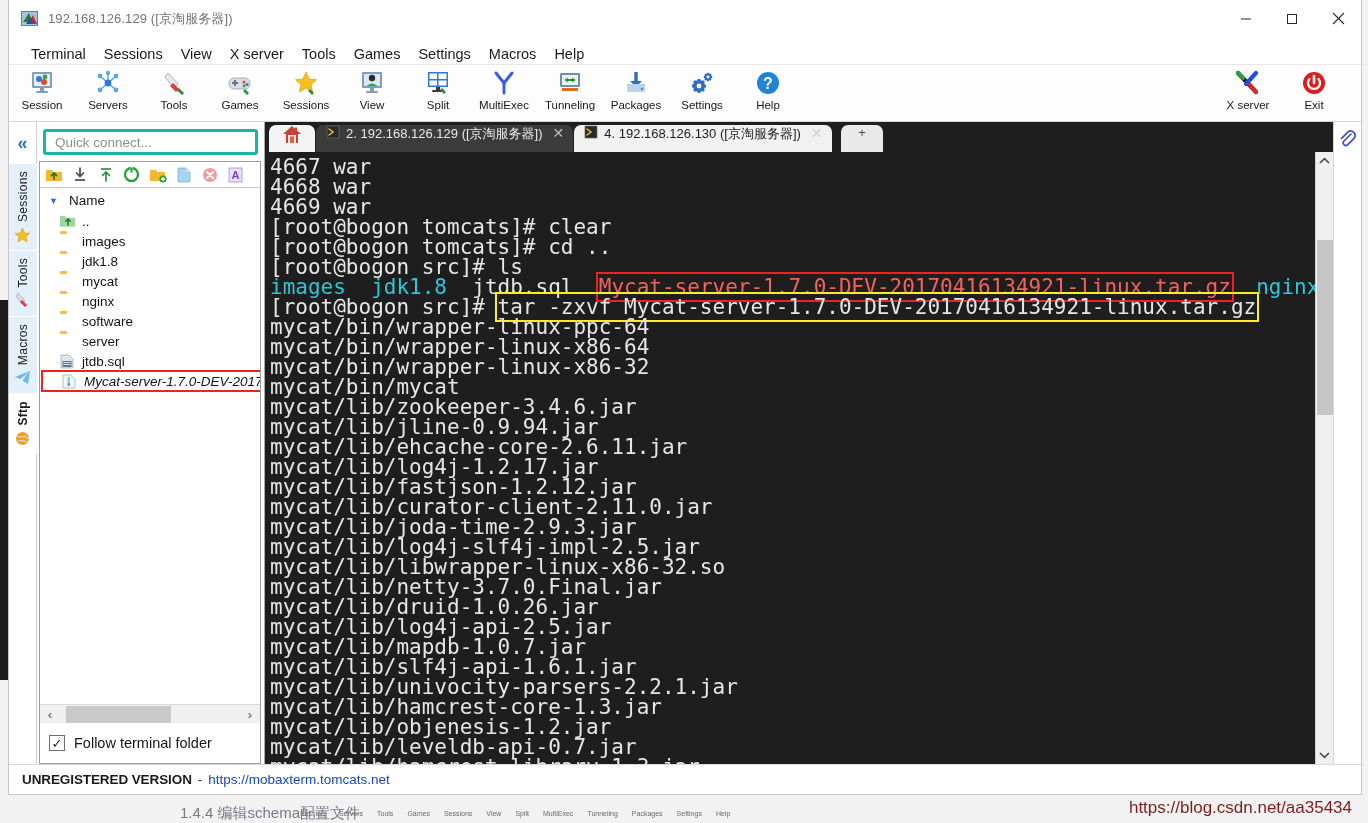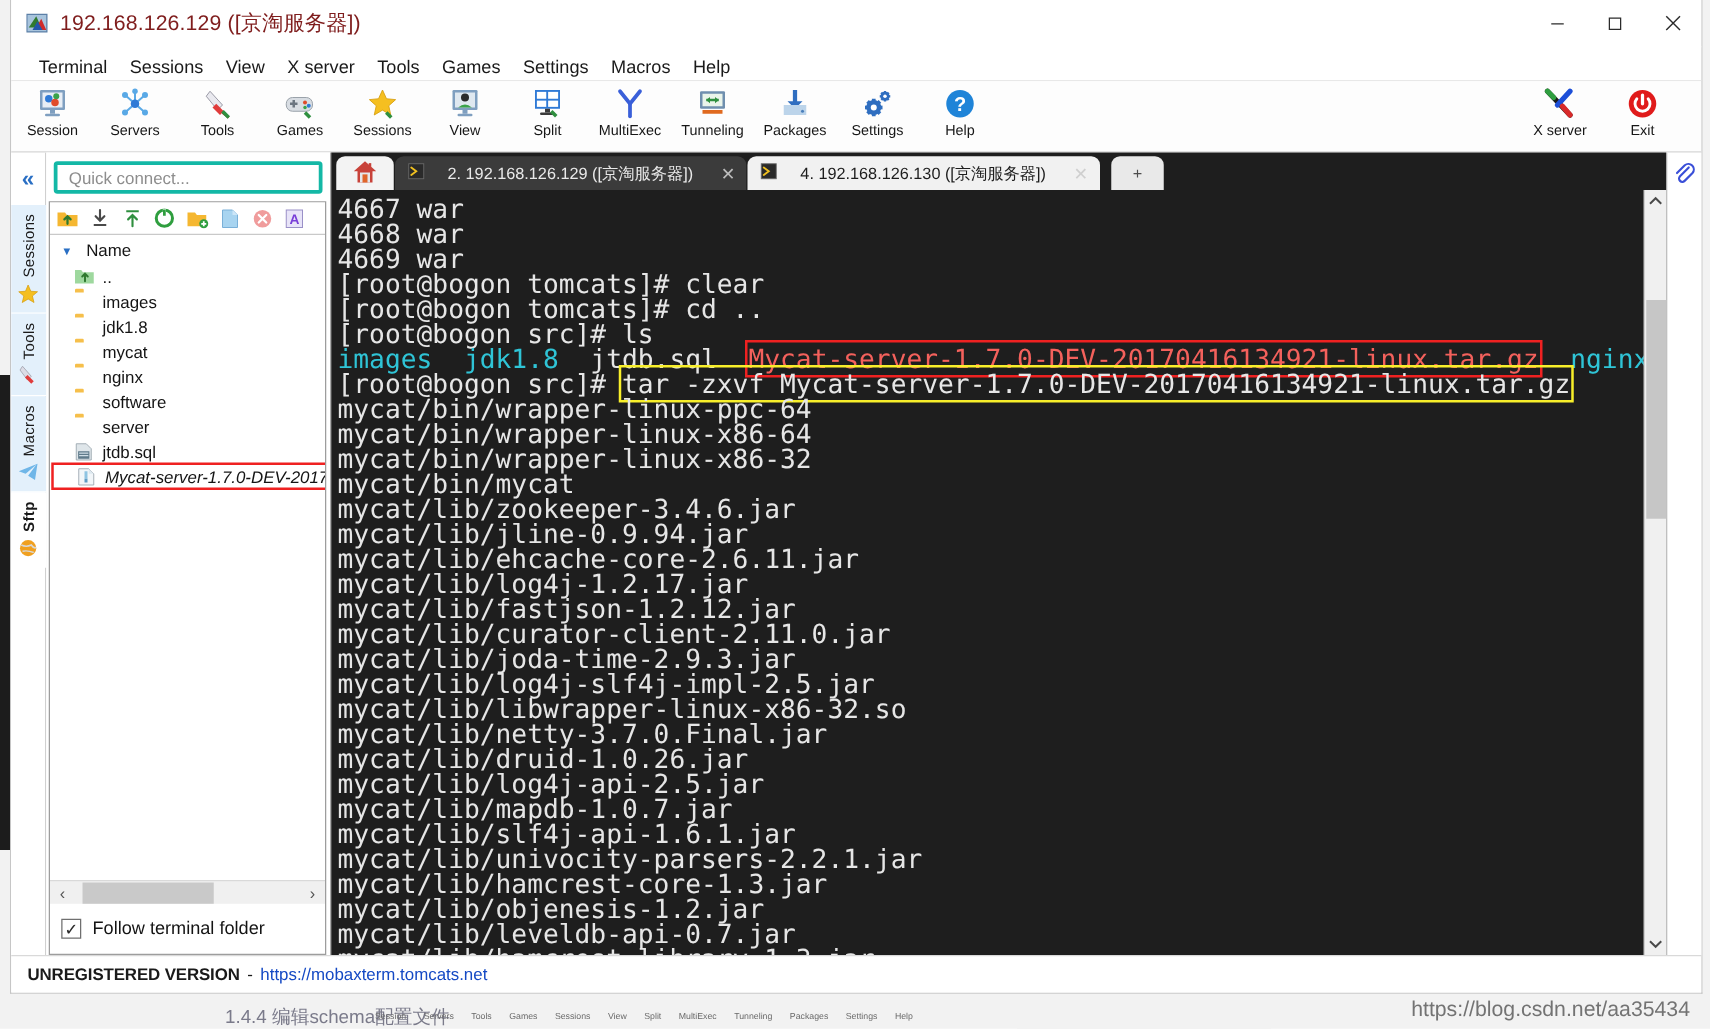--- a/index.html
+++ b/index.html
@@ -34,21 +34,21 @@
     height: 38px; flex: 0 0 38px;
     display: flex; align-items: center;
     background: #ffffff;
     border-bottom: 1px solid #ffffff;
   }
   .title-icon {
     width: 18px; height: 18px; margin-left: 12px; margin-right: 9px;
     position: relative; flex: 0 0 18px;
   }
   .title-text {
-    font-size: 17px; color: #7f1d1d; letter-spacing: .1px;
+    font-size: 13px; color: #737373; letter-spacing: .1px;
     white-space: nowrap;
   }
   .win-controls { margin-left: auto; display: flex; height: 38px; }
   .win-btn {
     width: 46px; height: 38px; display:flex; align-items:center; justify-content:center;
     cursor: default;
   }
   .win-btn svg { display:block; }
 
   
@@ -189,21 +189,21 @@
     flex: 1 1 auto; display: flex; flex-direction: column; min-width: 0;
     background: #f6f6f6;
   }
   .tabbar {
     height: 30px; flex: 0 0 30px;
     background: #1e1e1e;
     display: flex; align-items: flex-end; padding-left: 4px;
     position: relative;
   }
   .tab {
-    height: 27px; display: flex; align-items: center; gap: 18px;
+    height: 27px; display: flex; align-items: flex-start; gap: 6px;
     padding: 0 9px 0 10px; font-size: 13px; color: #e9e9e9;
     background: #3b3b3b;
     border-radius: 7px 7px 0 0; margin-right: 1px;
     white-space: nowrap; cursor: default; max-width: 300px;
   }
   .tab.home { width: 46px; padding: 0; justify-content: center; background:#f3f3f3;}
   .tab.inactive { background: #f1f1f1; color: #1d1d1d; }
   .tab.newtab { width: 42px; justify-content:center; background:#e9e9e9; color:#4d4d4d; margin-left:8px;}
   .tab-close { font-size: 14px; color: #bdbdbd; margin-left: 4px; }
   .tab.inactive .tab-close { color:#cfcfcf; }
@@ -254,21 +254,21 @@
     display: flex; align-items: center; gap: 6px;
     padding-left: 13px;
     background: #ffffff; border-top: 1px solid #d9d9d9;
     font-size: 13.5px; color: #1a1a1a;
   }
   .sb-strong { font-weight: bold; letter-spacing: -.1px; }
   .sb-link { color: #1449c4; }
 
   .watermark {
     position: absolute; right: 16px; bottom: 5px;
-    font-size: 17px; color: #737373; font-family:"Liberation Sans",sans-serif;
+    font-size: 17px; color: #7f1d1d; font-family:"Liberation Sans",sans-serif;
     white-space: nowrap;
   }
   .bg-bottom-text {
     position:absolute; left:180px; bottom:0px; font-size:15px; color:#7a7a8a;
     white-space:nowrap;
   }
   .mini-toolbar {
     position:absolute; left:300px; bottom:6px; display:flex; gap:14px;
     font-size:7px; color:#6a6a6a;
   }

